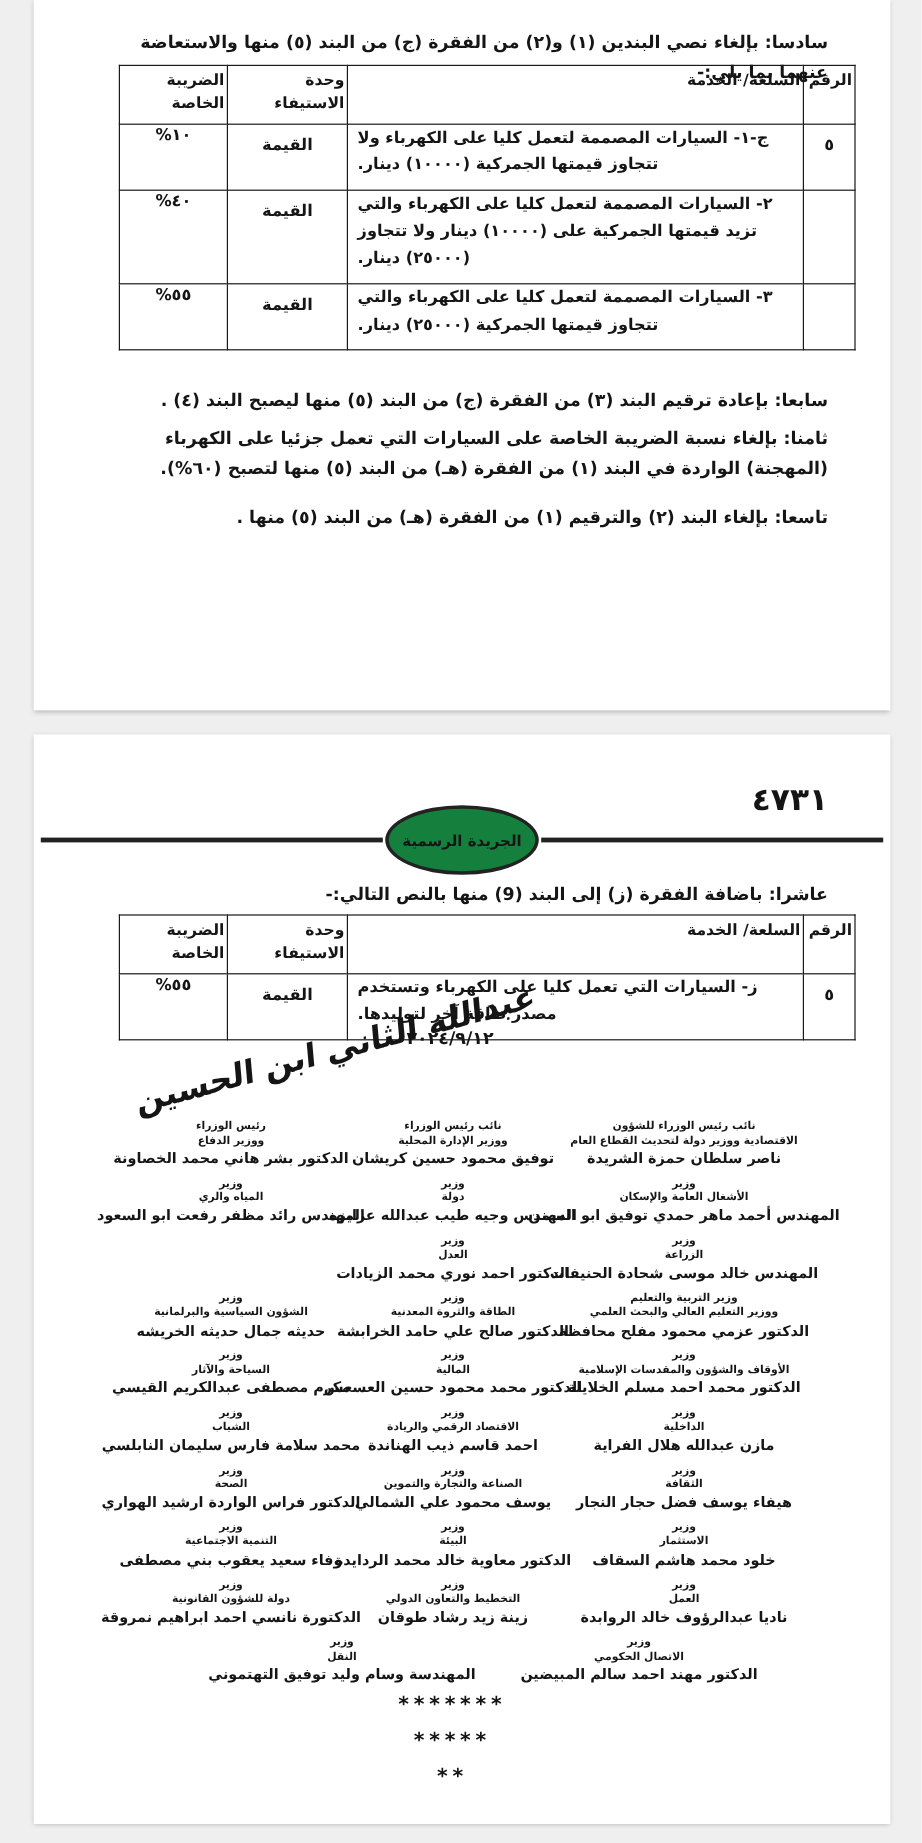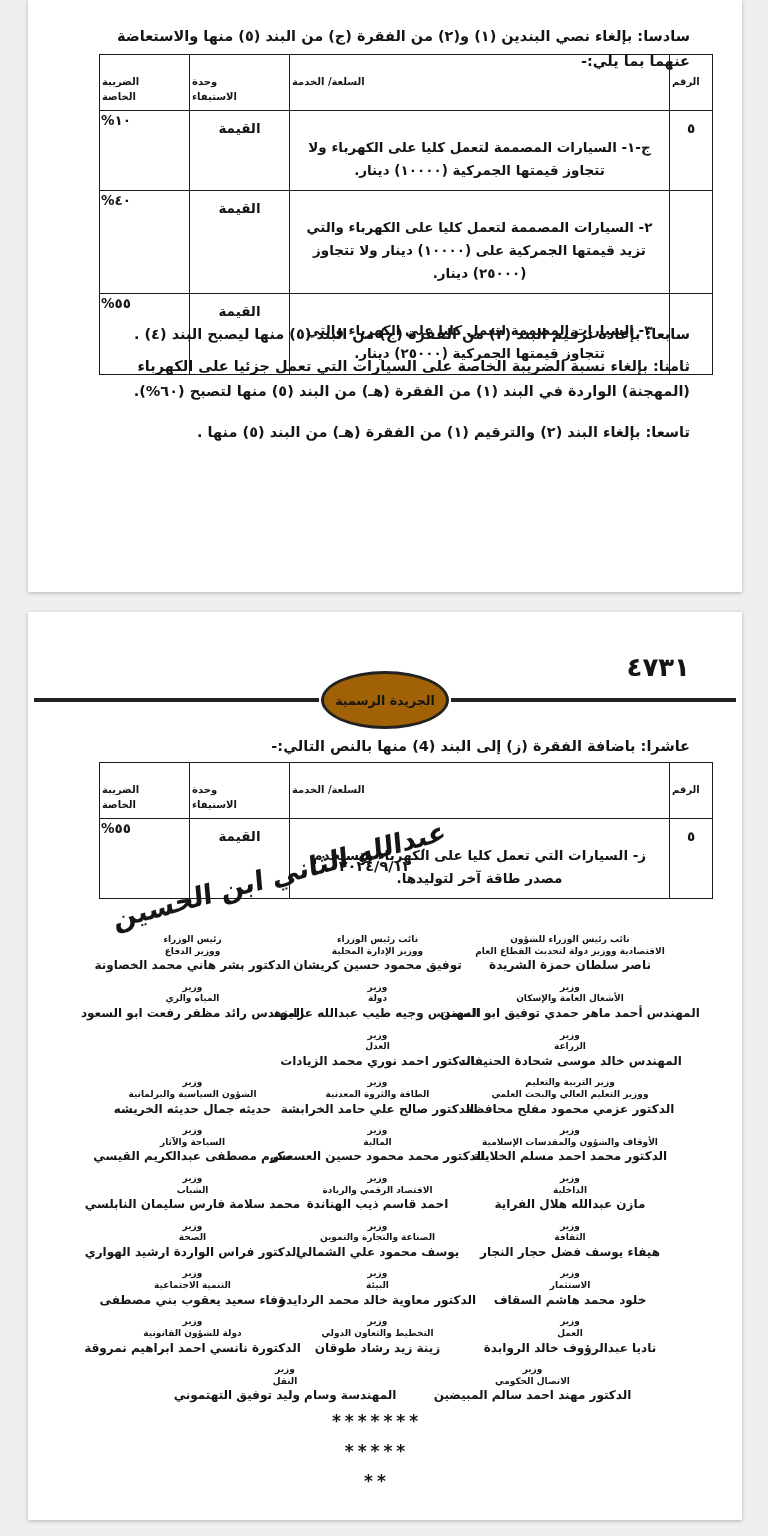--- a/index.html
+++ b/index.html
@@ -34,42 +34,42 @@
     border-collapse:collapse;table-layout:fixed;
     font-size:13.5px;
   }
   #table1{top:54px;}
   #table2{top:150px;}
   .taxtable th,.taxtable td{
     border:1.7px solid #1a1a1a;vertical-align:top;
     font-weight:bold;color:#151515;
   }
   .taxtable th{
-    font-size:10px;text-align:left;padding:20px 2px 6px;
+    font-size:13px;text-align:right;padding:4px 2px 6px;
     white-space:pre-line;line-height:1.45;
   }
   .c-num{width:38px;text-align:center;padding-top:9px;}
-  .c-desc{width:375px;text-align:center;padding:25px 8px 9px;line-height:1.68;}
+  .c-desc{width:375px;text-align:left;padding:0 8px 9px;line-height:1.68;}
   .c-unit{width:95px;text-align:center;padding-top:9px;}
-  .c-tax{width:85px;text-align:left;}
+  .c-tax{width:85px;text-align:center;}
 
   
   .pageno{
     position:absolute;top:40px;right:52px;
     font-size:26px;letter-spacing:9px;direction:ltr;
   }
   .divider{
     position:absolute;top:60px;left:6px;right:6px;height:56px;
     display:flex;align-items:center;justify-content:center;
   }
   .divider .rule{flex:1;height:0;border-top:4px solid #222;}
   .seal{
     width:122px;height:52px;border:3px solid #222;border-radius:50%;
     display:flex;align-items:center;justify-content:center;
-    font-size:12.5px;background:#a16207;flex:0 0 auto;margin:0 2px;
+    font-size:12.5px;background:#15803d;flex:0 0 auto;margin:0 2px;
   }
 
   .decree-date{
     position:absolute;top:246px;left:0;right:20px;
     text-align:center;font-size:14.5px;
   }
   .signature{
     position:absolute;top:296px;left:70px;width:360px;
     font-size:27px;white-space:nowrap;
     transform:rotate(-15deg) skewX(-10deg);
@@ -150,21 +150,21 @@
 
 <div class="page" id="page2">
   <div class="pageno">٤٧٣١</div>
 
   <div class="divider">
     <span class="rule"></span>
     <span class="seal">الجريدة الرسمية</span>
     <span class="rule"></span>
   </div>
 
-  <div class="para p-ten">عاشرا: باضافة الفقرة (ز) إلى البند (4) منها بالنص التالي:-</div>
+  <div class="para p-ten">عاشرا: باضافة الفقرة (ز) إلى البند (9) منها بالنص التالي:-</div>
 
   <table class="taxtable" id="table2">
     <thead>
       <tr>
         <th class="c-num">الرقم</th>
         <th class="c-desc">السلعة/ الخدمة</th>
         <th class="c-unit">وحدة
 الاستيفاء</th>
         <th class="c-tax">الضريبة
 الخاصة</th>

